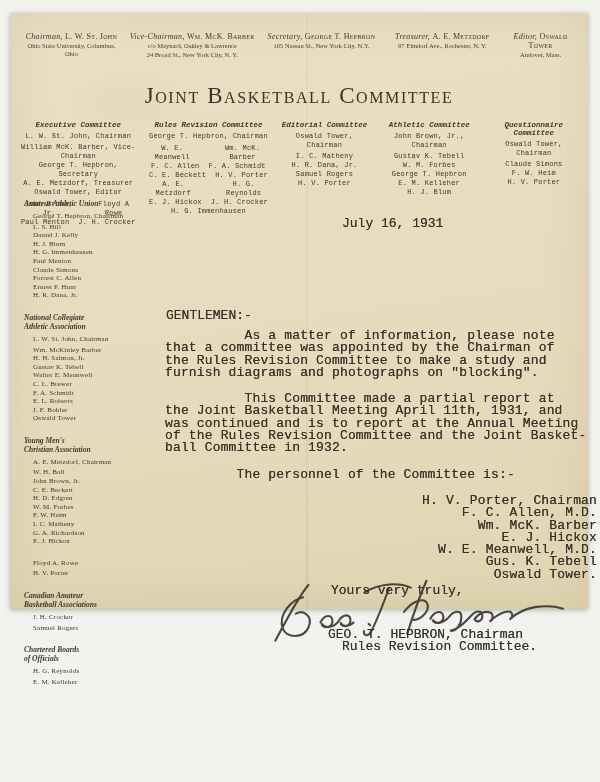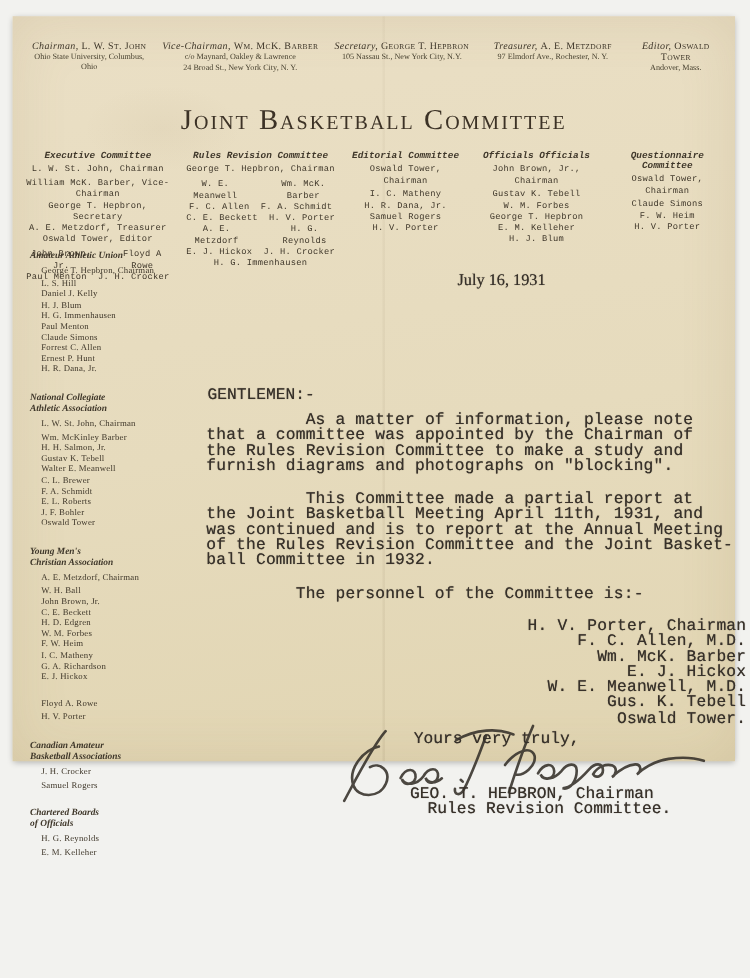--- a/index.html
+++ b/index.html
@@ -48,21 +48,21 @@
   
   .sidebar{position:absolute;top:186px;left:14px;width:136px;color:#3f372a;}
   .s-section{margin-bottom:13px;}
   .s-hline{font-size:7.5px;font-style:italic;font-weight:bold;line-height:9px;}
   .s-members{margin-top:4px;padding-left:9px;}
   .s-member{font-size:7px;line-height:8.6px;letter-spacing:.2px;}
   .s-member:first-child{margin-bottom:2px;}
   
   .typed{font-family:"Liberation Mono", monospace;color:#37312a;
     text-shadow:0 0 .6px rgba(52,45,36,.8);}
-  .date{position:absolute;left:356px;top:203px;font-size:13px;font-family:Liberation Serif, serif;}
+  .date{position:absolute;left:332px;top:203px;font-size:13px;}
   .salutation{position:absolute;left:156px;top:295px;font-size:13px;}
   .paras{position:absolute;left:155px;top:317px;width:432px;}
   .para{margin:0 0 14px 0;}
   .para:last-of-type{margin-bottom:6px;}
   .tline{white-space:pre;font-size:13px;line-height:12.3px;letter-spacing:.15px;}
   .personnel{margin-top:10px;text-align:right;}
   .closing{position:absolute;left:321px;top:570px;font-size:13px;}
   .sig-svg{position:absolute;left:258px;top:562px;pointer-events:none;}
   .sig-name{position:absolute;left:318px;top:614px;font-size:13px;}
   .sig-title{position:absolute;left:332px;top:626px;font-size:13px;}
@@ -143,21 +143,21 @@
       </div>
       <div class="committee">
         <div class="c-name">Editorial Committee</div>
         <div class="c-row single first">Oswald Tower, Chairman</div>
         <div class="c-row single">I. C. Matheny</div>
         <div class="c-row single">H. R. Dana, Jr.</div>
         <div class="c-row single">Samuel Rogers</div>
         <div class="c-row single">H. V. Porter</div>
       </div>
       <div class="committee">
-        <div class="c-name">Officials Officials</div>
+        <div class="c-name">Athletic Committee</div>
         <div class="c-row single first">John Brown, Jr., Chairman</div>
         <div class="c-row single">Gustav K. Tebell</div>
         <div class="c-row single">W. M. Forbes</div>
         <div class="c-row single">George T. Hepbron</div>
         <div class="c-row single">E. M. Kelleher</div>
         <div class="c-row single">H. J. Blum</div>
       </div>
       <div class="committee">
         <div class="c-name">Questionnaire Committee</div>
         <div class="c-row single first">Oswald Tower, Chairman</div>

